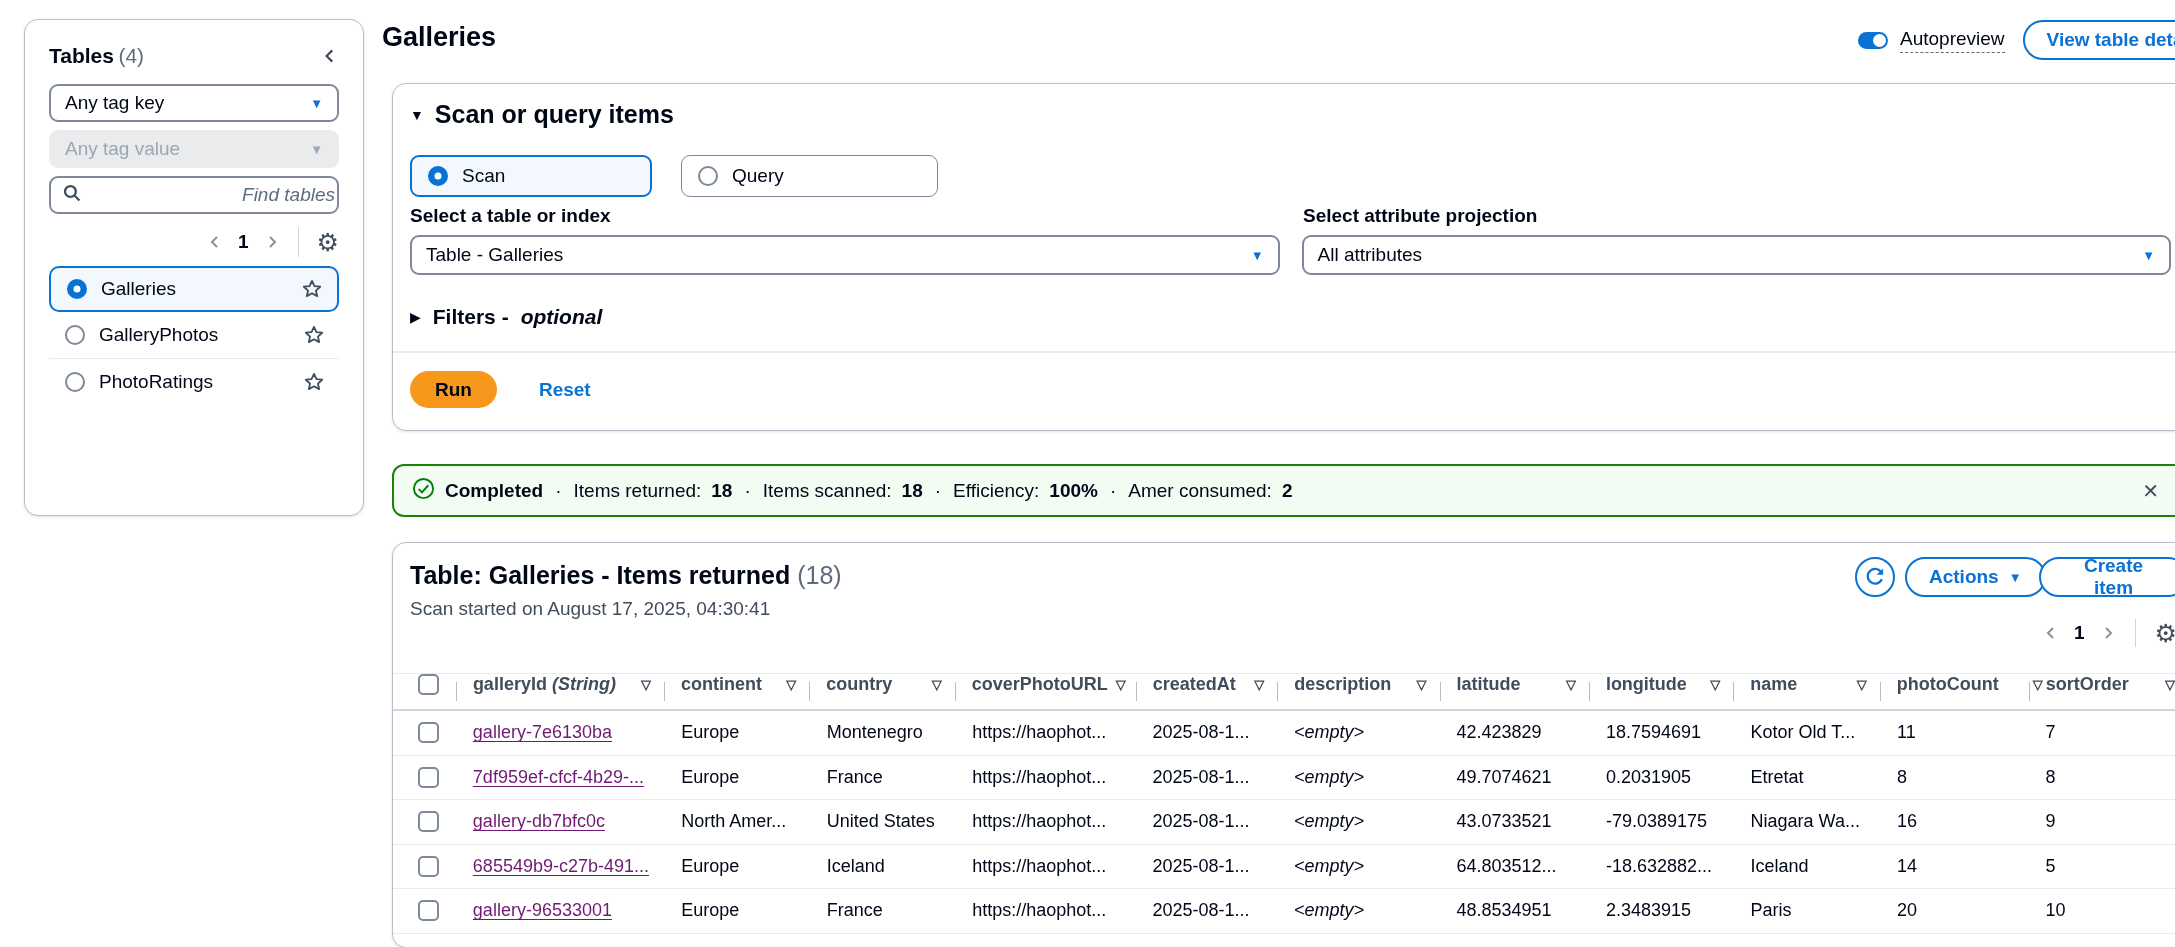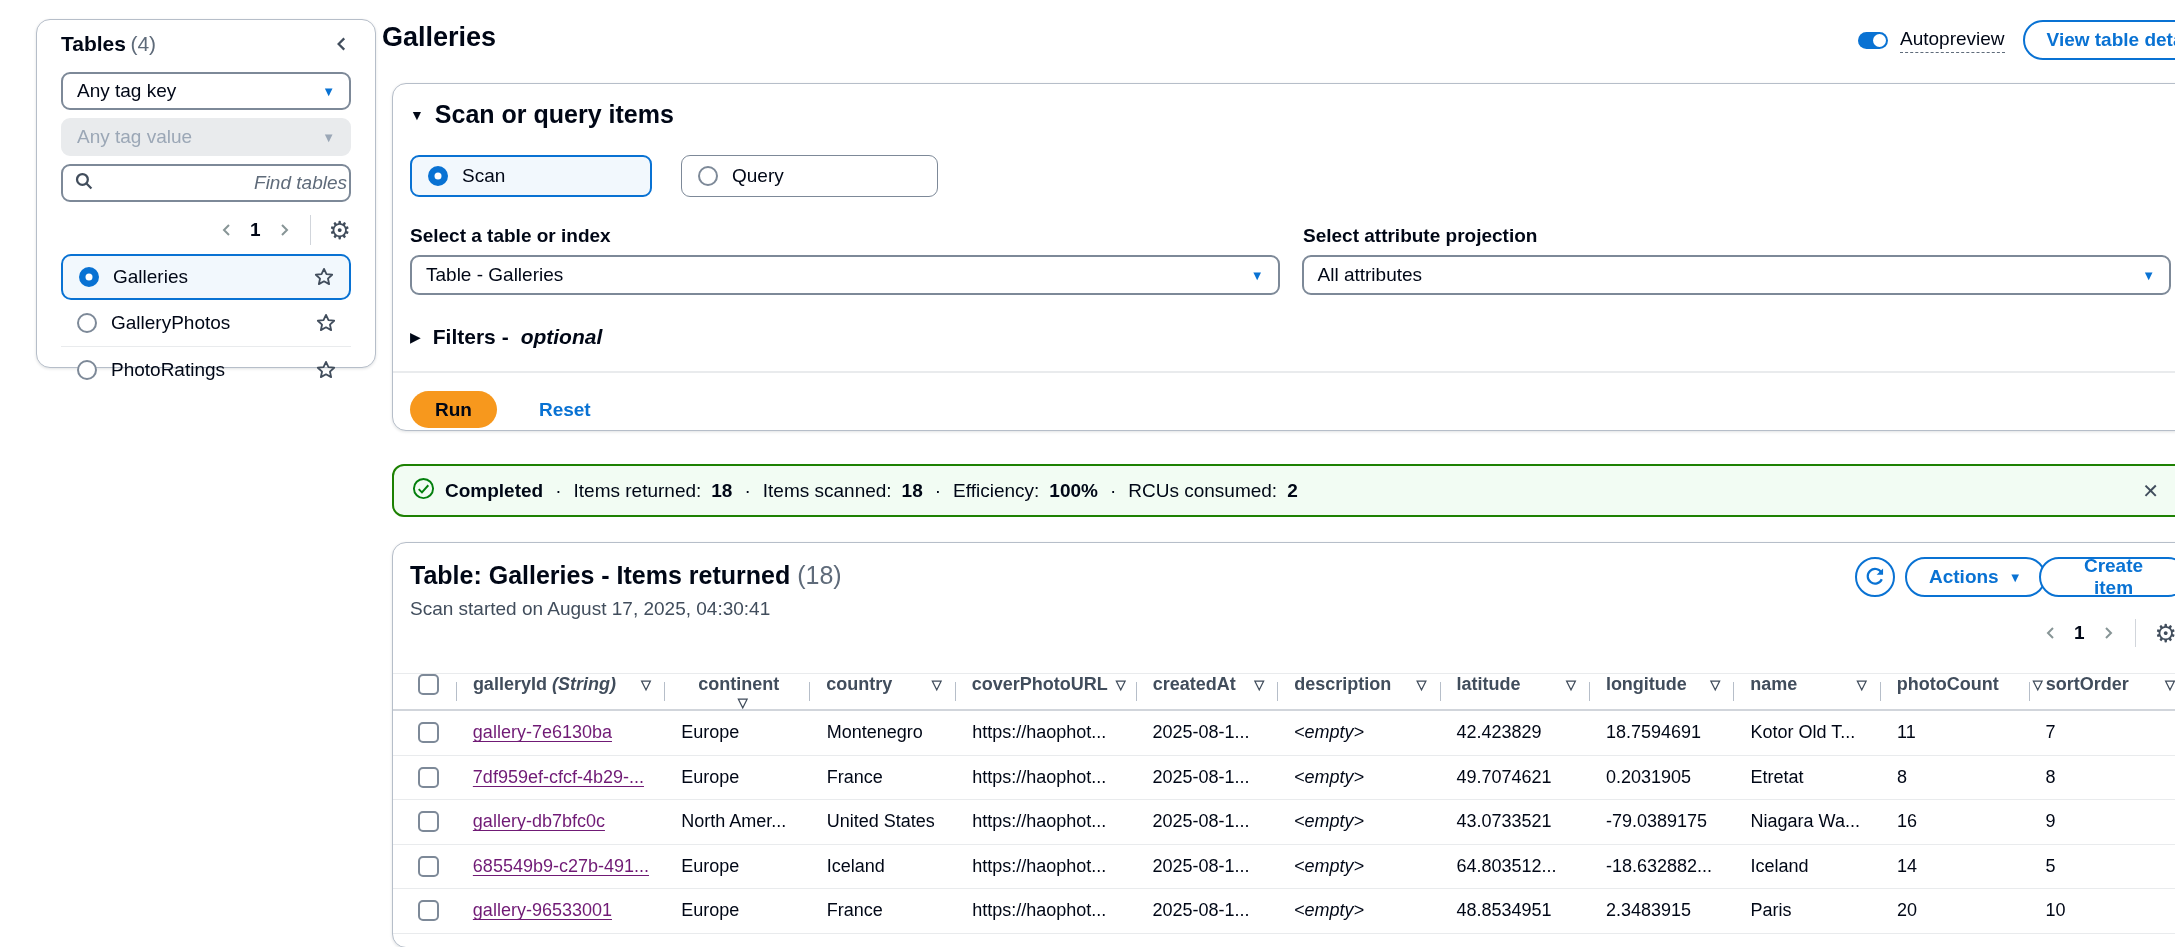--- a/index.html
+++ b/index.html
@@ -19,23 +19,23 @@
   .gear { font-size:25px; color:#414d5c; line-height:1; cursor:pointer; }
 
   .radio { width:20px; height:20px; border-radius:50%; border:2px solid #7d8998; background:#fff; flex:0 0 auto; }
   .radio.on { border-color:#0972d3; background:#0972d3; position:relative; }
   .radio.on::after { content:""; position:absolute; left:50%; top:50%; transform:translate(-50%,-50%);
           width:7px; height:7px; border-radius:50%; background:#fff; }
 
   .checkbox { width:21px; height:21px; border:2px solid #7d8998; border-radius:5px; background:#fff; flex:0 0 auto; cursor:pointer; }
 
   
-  .sidebar { position:absolute; left:36px; top:19px; width:340px; height:349px;
+  .sidebar { position:absolute; left:24px; top:19px; width:340px; height:497px;
           background:#fff; border:1px solid #b6bec9; border-radius:14px;
-          box-shadow:0 1px 3px rgba(0,28,36,.12); padding:8px 24px 0; }
+          box-shadow:0 1px 3px rgba(0,28,36,.12); padding:20px 24px 0; }
   .sb-head { display:flex; align-items:center; justify-content:space-between; height:32px; }
   .sb-title { font-size:21px; font-weight:bold; }
   .sb-count { font-size:21px; color:#5f6b7a; }
   .select { height:38px; border:2px solid #7d8998; border-radius:9px; background:#fff;
           display:flex; align-items:center; justify-content:space-between; padding:0 14px;
           font-size:19px; cursor:pointer; }
   .select.disabled { background:#e9ebed; border-color:#e9ebed; color:#9ba7b6; cursor:default;gap:8px; }
   .select.disabled .caret { color:#9ba7b6; }
   .sb-select1 { margin-top:12px; }
   .sb-select2 { margin-top:8px; }
@@ -64,21 +64,21 @@
   
   .scan-card { left:392px; top:83px; width:1797px; height:348px; padding:16px 17px 0; }
   .sec-head { display:flex; align-items:center; gap:11px; cursor:pointer; }
   .sec-tri { font-size:14px; color:#000716; }
   .sec-title { font-size:25px; font-weight:bold; }
   .mode-row { margin-top:26px; display:flex; gap:29px; }
   .mode-tile { display:flex; align-items:center; gap:14px; height:42px; border-radius:9px;
           padding:0 16px; font-size:19px; cursor:pointer; }
   .mode-tile.on { border:2px solid #0972d3; background:#f2f8fd; width:242px; }
   .mode-tile.off { border:1px solid #7d8998; width:257px; }
-  .label-row { margin-top:28px; display:flex; }
+  .label-row { margin-top:8px; display:flex; }
   .field-label { font-size:19px; font-weight:bold; }
   .label-row .field-label:first-child { width:893px; }
   .select-row { margin-top:8px; display:flex; gap:22px; }
   .select-row .select { width:871px; height:40px; }
   .filters-row { margin-top:30px; display:flex; align-items:center; gap:12px; cursor:pointer; }
   .filters-label { font-size:21px; font-weight:bold; }
   .filters-optional { font-size:21px; font-weight:bold; font-style:italic; }
   .scan-divider { margin:22px -17px 0; border-top:2px solid #e9ebed; }
   .run-row { margin-top:18px; display:flex; align-items:center; gap:42px; }
   .run-btn { height:37px; border:none; border-radius:19px; background:#f7981d; color:#000716;
@@ -111,21 +111,21 @@
   .thead { display:flex; align-items:center; height:38px; border-top:1px solid #e9ebed; border-bottom:2px solid #d1d5db; }
   .th { position:relative; display:flex; align-items:center; justify-content:space-between;
         height:100%; padding:0 13px 15px 17px; font-size:18px; font-weight:bold; color:#414d5c; }
   .th:not(.col-sel)::before { content:""; position:absolute; left:0; top:8px; bottom:8px; width:1px; background:#b6bec9; }
   .th .suffix { font-style:italic; margin-left:5px; }
   .filter-icon { font-size:13px; color:#414d5c; cursor:pointer; margin-left:8px; }
   .trow { display:flex; align-items:center; height:44.5px; border-bottom:1px solid #e9ebed; font-size:18px; }
   .td { padding-left:17px; white-space:nowrap; overflow:hidden; }
   .col-sel   { width:63px;  display:flex; justify-content:flex-start; padding-left:25px; }
   .col-gid   { width:209px; }
-  .col-cont  { width:146px;flex-direction:column; }
+  .col-cont  { width:146px; }
   .col-ctry  { width:146px; }
   .col-cover { width:181px; }
   .col-created { width:142px; }
   .col-desc  { width:163px; }
   .col-lat   { width:150px; }
   .col-lon   { width:145px; }
   .col-name  { width:147px; }
   .col-photo { width:149px;gap:26px; }
   .col-sort  { width:160px; }
   .link { color:#701a75; text-decoration:underline; text-underline-offset:3px; cursor:pointer; }
@@ -284,21 +284,21 @@
     <span class="sep">·</span>
     <span>Items returned:</span>
     <b>18</b>
     <span class="sep">·</span>
     <span>Items scanned:</span>
     <b>18</b>
     <span class="sep">·</span>
     <span>Efficiency:</span>
     <b>100%</b>
     <span class="sep">·</span>
-    <span>RCUs consumed:</span>
+    <span>Amer consumed:</span>
     <b>2</b>
     <span class="banner-close">✕</span>
   </div>
 
   <section class="card results-card">
     <div class="res-title">
       <span>Table: Galleries - Items returned</span>
       <span class="res-count">(18)</span>
     </div>
     <div class="res-sub">Scan started on August 17, 2025, 04:30:41</div>

